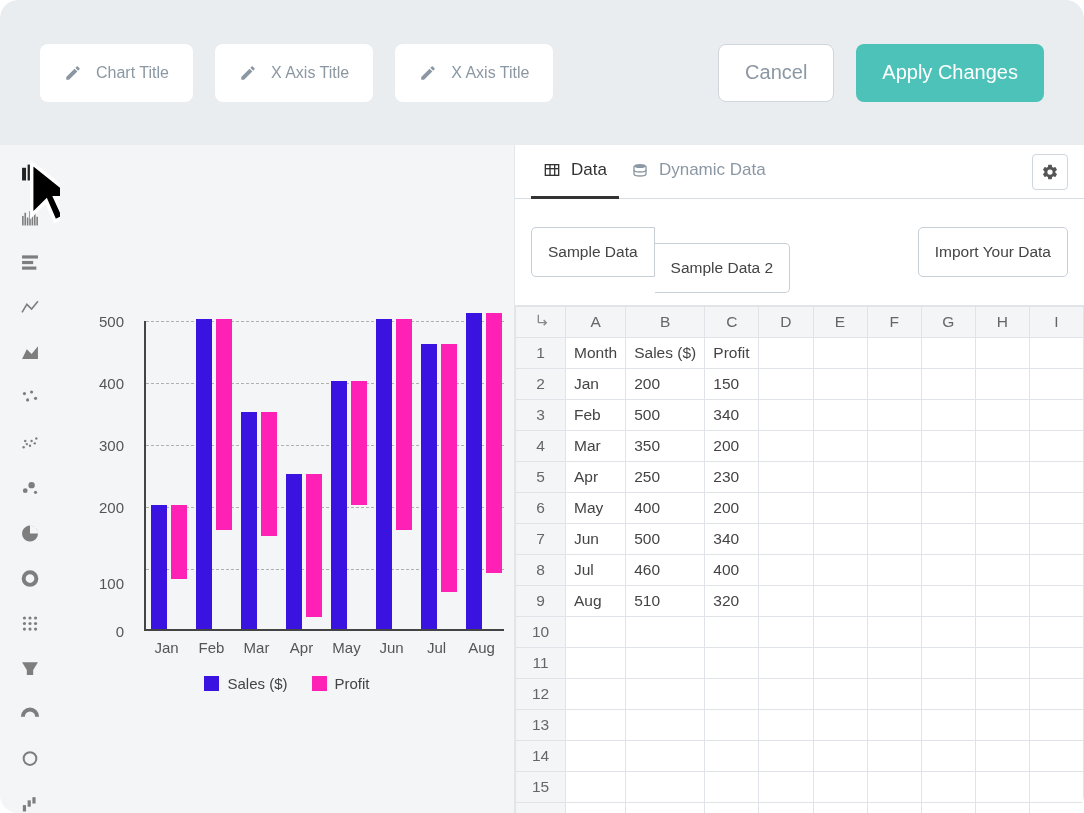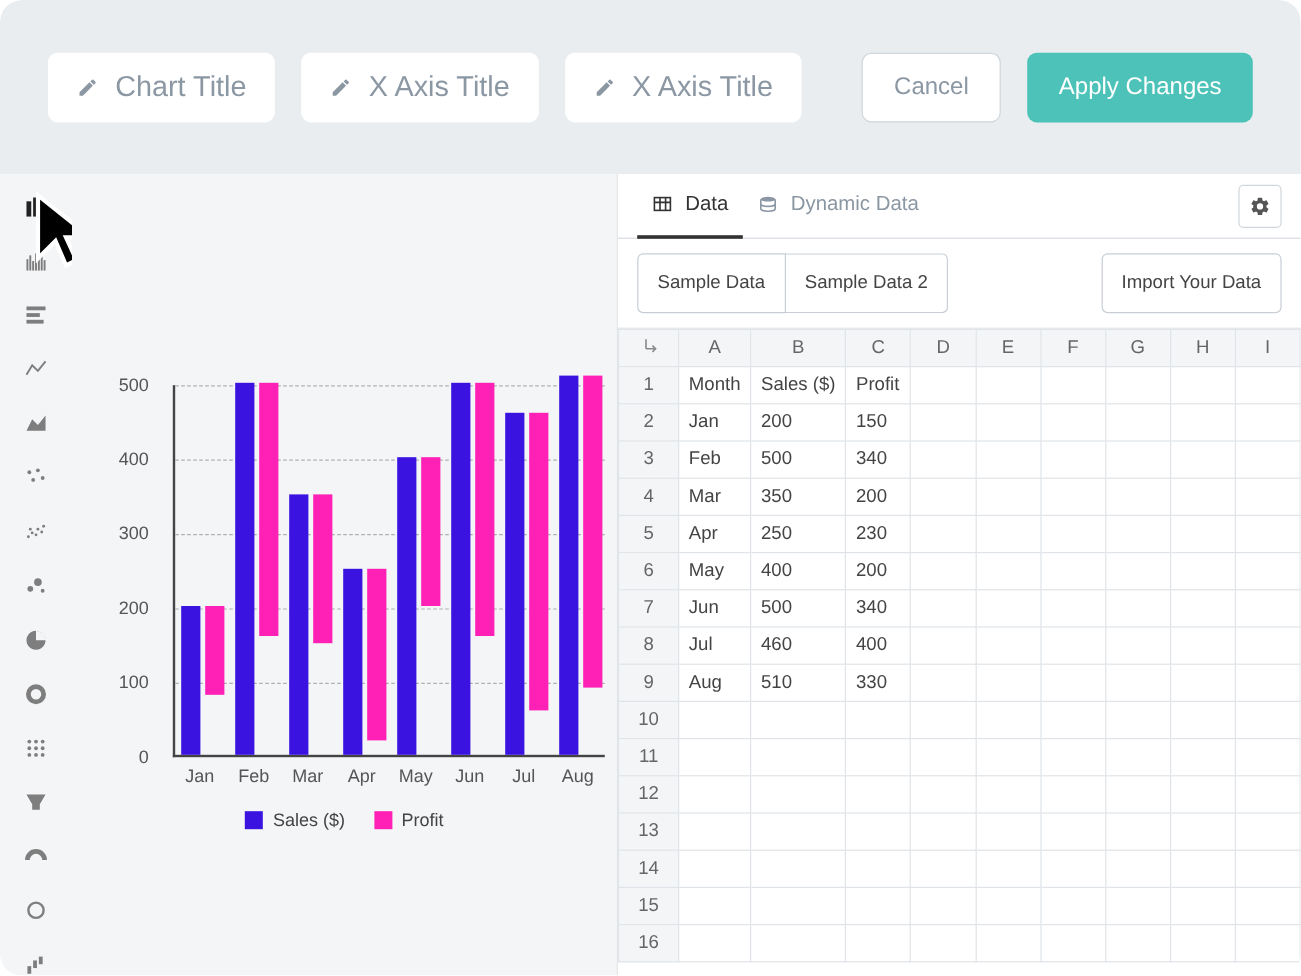--- a/index.html
+++ b/index.html
@@ -1,18 +1,18 @@
 <!DOCTYPE html>
 <html><head>
 <meta charset="utf-8">
 <style>
 * { box-sizing: border-box; margin: 0; padding: 0; }
 body { font-family: -apple-system, BlinkMacSystemFont, 'Segoe UI', Arial, sans-serif; background: #fff; width: 1084px; height: 813px; overflow: hidden; border-radius: 18px; }
 .top-bar { background: #e9edf0; height: 145px; padding: 44px 40px; display: flex; gap: 22px; align-items: center; border-radius: 18px 18px 0 0; }
-.title-btn { background: #fff; border: none; border-radius: 8px; height: 58px; padding: 0 24px; display: flex; align-items: center; gap: 14px; color: #8b97a3; font-size: 24px; cursor: pointer; }
+.title-btn { background: #fff; border: none; border-radius: 8px; height: 58px; padding: 0 24px; display: flex; align-items: center; gap: 14px; color: #8b97a3; font-size: 16px; cursor: pointer; }
 .title-btn svg { width: 18px; height: 18px; fill: #8b97a3; }
 .spacer { flex: 1; }
 .btn-cancel { background: #fff; border: 1px solid #d0d6db; border-radius: 8px; height: 58px; padding: 0 26px; color: #8b97a3; font-size: 20px; cursor: pointer; }
 .btn-apply { background: #4dc2b8; border: none; border-radius: 8px; height: 58px; padding: 0 26px; color: #fff; font-size: 20px; cursor: pointer; }
 .main { display: flex; height: 668px; }
 .sidebar { width: 60px; background: #f3f5f7; display: flex; flex-direction: column; align-items: center; padding-top: 18px; gap: 26px; position: relative; }
 .sb-icon { width: 26px; height: 24px; color: #7e7e7e; cursor: pointer; }
 .sb-icon.active { color: #222; }
 .cursor-overlay { position: absolute; top: 12px; left: 20px; width: 70px; height: 70px; pointer-events: none; }
 .chart-pane { flex: 0 0 455px; background: #f3f5f7; padding: 30px 20px 20px 20px; position: relative; border-right: 1px solid #e3e7ea; }
@@ -32,21 +32,21 @@
 .tabs { display: flex; align-items: center; height: 54px; border-bottom: 1px solid #d8dde2; padding: 0 16px; }
 .tab { display: flex; align-items: center; gap: 10px; padding: 0 12px; height: 54px; font-size: 17px; color: #8b97a3; cursor: pointer; border-bottom: 3px solid transparent; }
 .tab.active { color: #333; border-bottom-color: #333; }
 .tab svg { width: 18px; height: 16px; }
 .tabs .spacer { flex: 1; }
 .gear-btn { width: 36px; height: 36px; border: 1px solid #d0d6db; border-radius: 4px; background: #fff; display: flex; align-items: center; justify-content: center; cursor: pointer; }
 .gear-btn svg { width: 18px; height: 18px; fill: #555; }
 .controls { display: flex; align-items: center; padding: 12px 16px; gap: 0; }
 .ctl-btn { border: 1px solid #c8ced4; background: #fff; height: 50px; padding: 0 16px; font-size: 15.5px; color: #444; cursor: pointer; }
 .ctl-btn.first { border-radius: 5px 0 0 5px; }
-.ctl-btn.second { border-radius: 0 5px 5px 0; border-left: none; }
+.ctl-btn.second { border-radius: 0 5px 5px 0; border-left: none; margin-top: 32px; }
 .ctl-btn.import { border-radius: 5px; margin-left: auto; }
 .sheet { flex: 1; overflow: auto; border-top: 1px solid #e0e4e8; }
 table.grid { border-collapse: collapse; width: 100%; }
 table.grid th, table.grid td { border: 1px solid #e0e4e8; font-size: 15.5px; font-weight: 400; color: #444; padding: 0; height: 31px; text-align: left; }
 table.grid th { background: #f3f5f7; text-align: center; color: #666; }
 table.grid th.rowhdr { width: 50px; background: #f3f5f7; text-align: center; }
 table.grid td { padding: 0 8px; min-width: 54px; }
 table.grid th.corner svg { width: 16px; height: 16px; stroke: #888; }
 </style>
 </head>
@@ -204,21 +204,21 @@
         <div class="leg-item">
             <span class="leg-sw" style="background:#3a13e0"></span>
             <span>Sales ($)</span>
           </div>
         <div class="leg-item">
             <span class="leg-sw" style="background:#ff21b5"></span>
             <span>Profit</span>
           </div>
       </div>
     <div class="y-label" style="top: 456px;">0</div>
-        <div class="y-label" style="top: 394px;">100</div>
+        <div class="y-label" style="top: 408px;">100</div>
         <div class="y-label" style="top: 332px;">200</div>
         <div class="y-label" style="top: 270px;">300</div>
         <div class="y-label" style="top: 208px;">400</div>
         <div class="y-label" style="top: 146px;">500</div>
         <div class="x-label" style="left: 66.5px;">Jan</div>
         <div class="x-label" style="left: 111.5px;">Feb</div>
         <div class="x-label" style="left: 156.5px;">Mar</div>
         <div class="x-label" style="left: 201.5px;">Apr</div>
         <div class="x-label" style="left: 246.5px;">May</div>
         <div class="x-label" style="left: 291.5px;">Jun</div>
@@ -368,21 +368,21 @@
               <td></td>
               <td></td>
               <td></td>
               <td></td>
               <td></td>
             </tr>
             <tr>
               <th class="rowhdr">9</th>
               <td>Aug</td>
               <td>510</td>
-              <td>330</td>
+              <td>320</td>
               <td></td>
               <td></td>
               <td></td>
               <td></td>
               <td></td>
               <td></td>
             </tr>
             <tr>
               <th class="rowhdr">10</th>
               <td></td>

